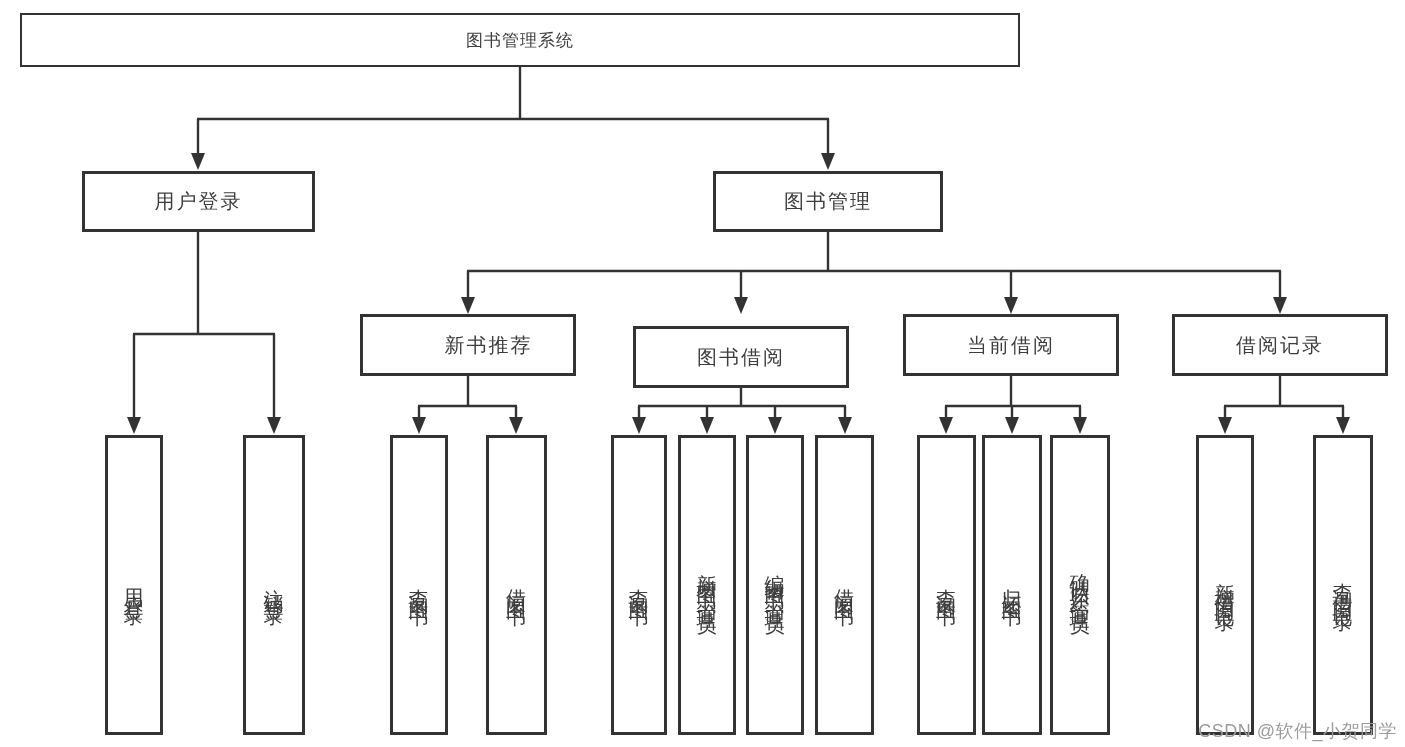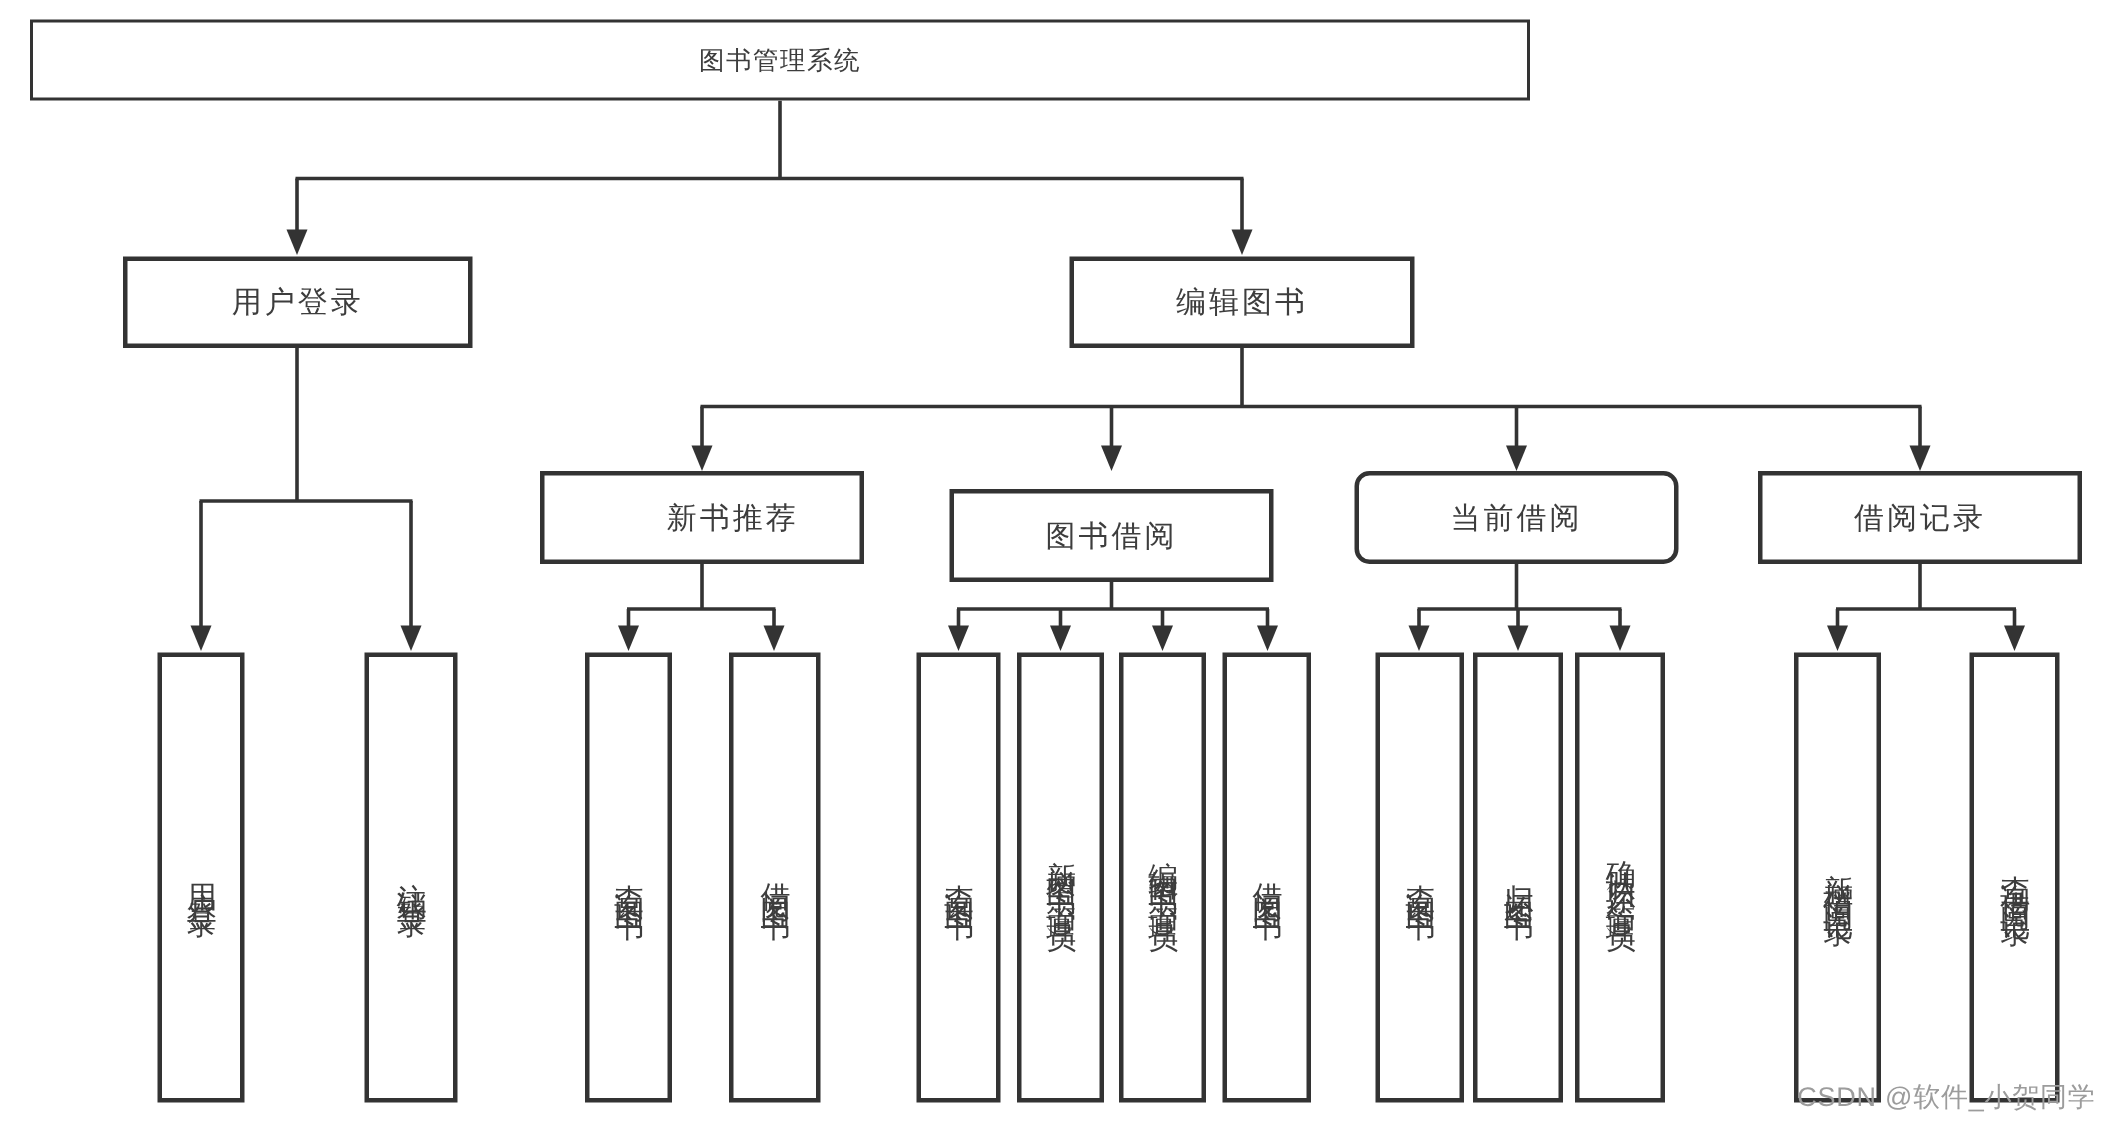--- a/index.html
+++ b/index.html
@@ -64,21 +64,21 @@
     writing-mode:vertical-rl;
     text-orientation:mixed;
     letter-spacing:6px;
     line-height:1;
     white-space:nowrap;
   }
   #box-user-login{left:82px;width:233px;}
   #box-book-management{left:713px;width:230px;}
   #box-new-book-recommendation{left:360px;width:216px;padding-left:41px;}
   #box-book-borrowing{left:633px;width:216px;margin-top:12px;}
-  #box-current-borrowing{left:903px;width:216px;border-radius:10px;}
+  #box-current-borrowing{left:903px;width:216px;}
   #box-borrowing-records{left:1172px;width:216px;text-align:center;}
   #leaf-user-login{left:105px;width:58px;}
   #leaf-logout{left:243px;width:62px;}
   #leaf-rec-query{left:390px;width:58px;}
   #leaf-rec-borrow{left:486px;width:61px;}
   #leaf-bb-query{left:611px;width:56px;}
   #leaf-bb-add{left:678px;width:58px;}
   #leaf-bb-edit{left:746px;width:58px;}
   #leaf-bb-borrow{left:815px;width:59px;}
   #leaf-cb-query{left:917px;width:59px;}
@@ -173,21 +173,21 @@
       <line x1="1225" y1="406" x2="1225" y2="420"></line>
       <polygon points="1218,417 1232,417 1225,434"></polygon>
       <line x1="1343" y1="406" x2="1343" y2="420"></line>
       <polygon points="1336,417 1350,417 1343,434"></polygon>
     </g>
   </svg>
 
   <div class="box root" id="root-box">图书管理系统</div>
 
   <div class="box lvl" id="box-user-login">用户登录</div>
-  <div class="box lvl" id="box-book-management">编辑图书</div>
+  <div class="box lvl" id="box-book-management">图书管理</div>
 
   <div class="box lvl2" id="box-new-book-recommendation">新书推荐</div>
   <div class="box lvl2" id="box-book-borrowing">图书借阅</div>
   <div class="box lvl2" id="box-current-borrowing">当前借阅</div>
   <div class="box lvl2" id="box-borrowing-records">借阅记录</div>
 
   <div class="box leaf" id="leaf-user-login">
     <span class="vtext">用户登录</span>
   </div>
   <div class="box leaf" id="leaf-logout">

